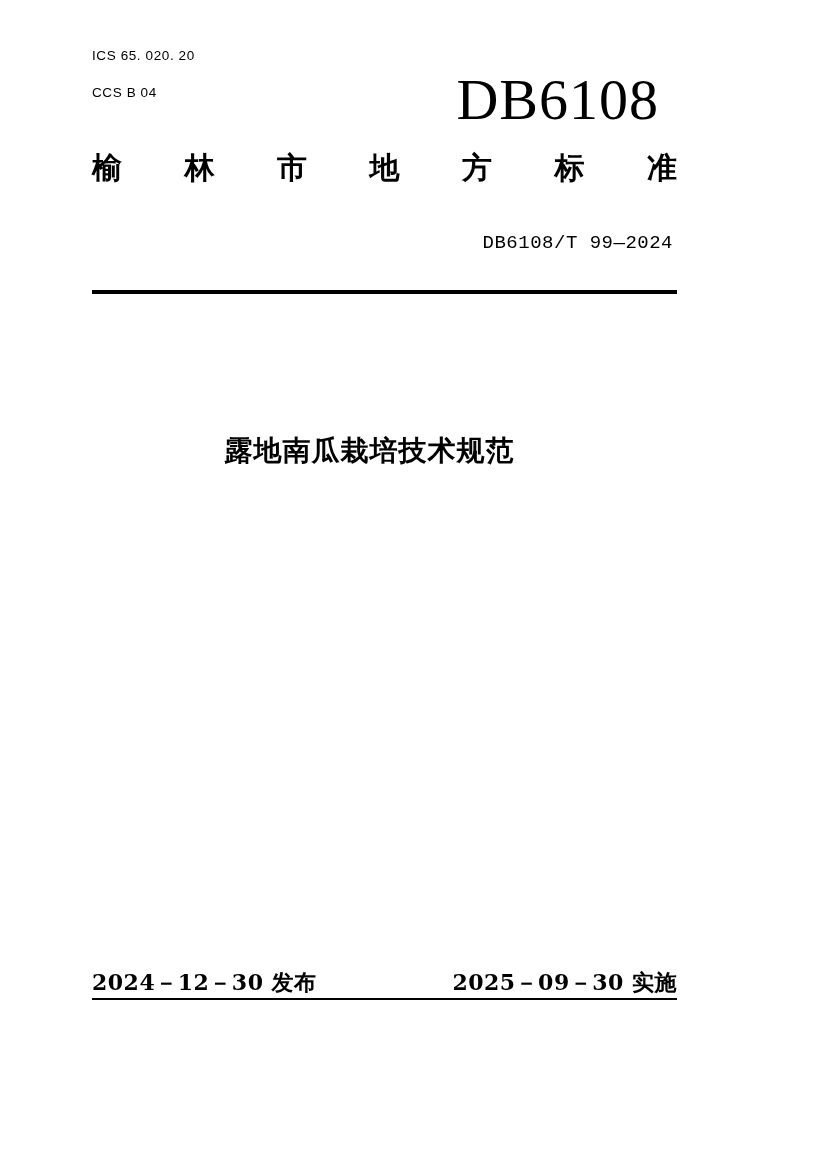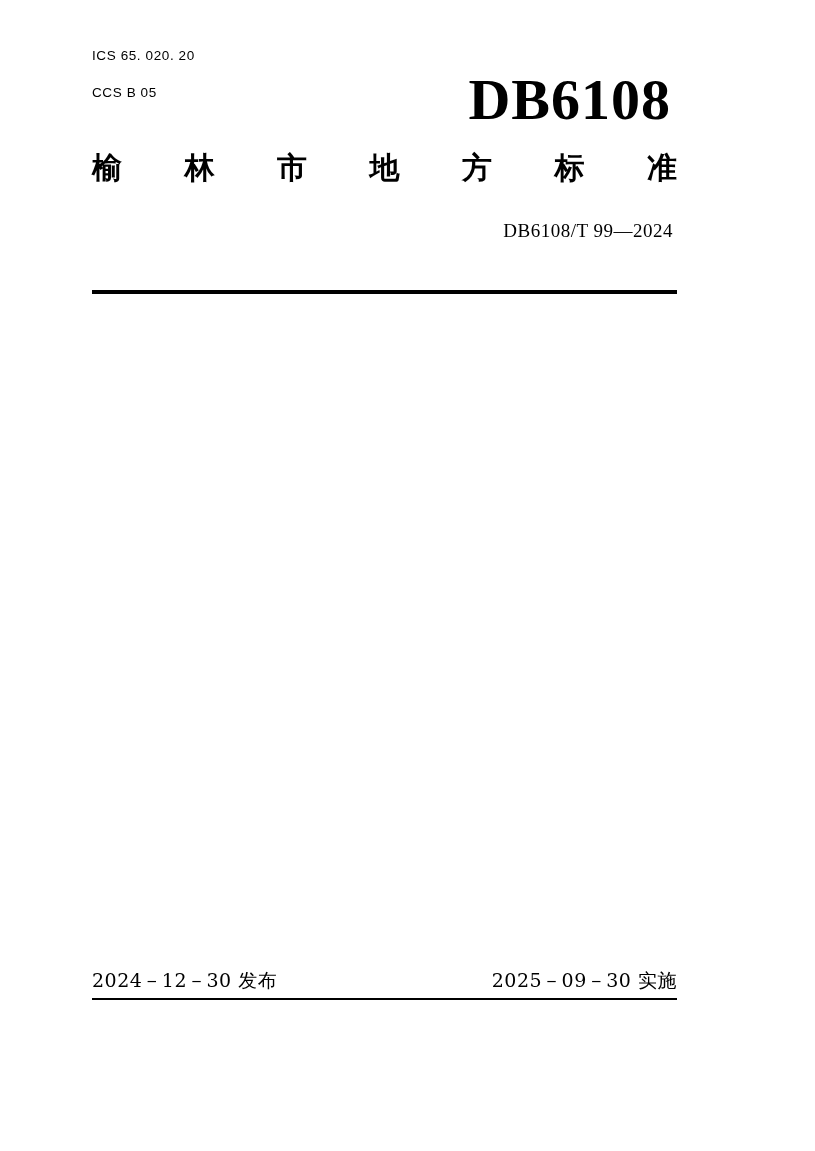--- a/index.html
+++ b/index.html
@@ -36,24 +36,24 @@
     position: absolute;
     left: 92px;
     top: 85px;
     font-family: "Liberation Sans", sans-serif;
     font-size: 13.5px;
     letter-spacing: 0.6px;
     white-space: nowrap;
   }
   .db-code {
     position: absolute;
-    right: 68px;
+    right: 80px;
     top: 66px;
     font-family: "Liberation Serif", serif;
-    font-weight: bold;
+    font-weight: normal;
     font-size: 58px;
     letter-spacing: 1px;
     white-space: nowrap;
   }
 
   .org-title {
     position: absolute;
     left: 92px;
     right: 62px;
     top: 148px;
@@ -62,22 +62,22 @@
     font-family: "DejaVu Serif", serif;
     font-weight: bold;
     font-size: 30px;
     letter-spacing: 0px;
   }
   .org-title span { display: inline-block; }
 
   .std-number {
     position: absolute;
     right: 66px;
-    top: 220px;
-    font-family: Liberation Serif, serif;
+    top: 232px;
+    font-family: Liberation Mono, monospace;
     font-size: 19px;
     letter-spacing: 0.5px;
     white-space: nowrap;
   }
 
   .rule-thick {
     position: absolute;
     left: 92px;
     right: 62px;
     top: 290px;
@@ -100,22 +100,22 @@
   
   .date-row {
     position: absolute;
     left: 92px;
     right: 62px;
     top: 968px;
     display: flex;
     justify-content: space-between;
     align-items: flex-end;
     font-family: "DejaVu Serif", serif;
-    font-weight: normal;
-    font-size: 19px;
+    font-weight: bold;
+    font-size: 22px;
     letter-spacing: 0.5px;
   }
   .rule-thin {
     position: absolute;
     left: 92px;
     right: 62px;
     top: 998px;
     border-top: 2px solid #000;
   }
 
@@ -135,37 +135,38 @@
     margin-left: 36px;
     letter-spacing: 4px;
   }
 </style>
 </head>
 <body>
 
 <div class="page">
 
   <div class="ics-line">ICS 65. 020. 20</div>
-  <div class="ccs-line">CCS B 05</div>
+  <div class="ccs-line">CCS B 04</div>
   <div class="db-code">DB6108</div>
 
   <div class="org-title">
     <span>榆</span>
     <span>林</span>
     <span>市</span>
     <span>地</span>
     <span>方</span>
     <span>标</span>
     <span>准</span>
   </div>
 
   <div class="std-number">DB6108/T 99—2024</div>
 
   <div class="rule-thick"></div>
 
+  <div class="doc-title">露地南瓜栽培技术规范</div>
 
   <div class="date-row">
     <span>2024－12－30 发布</span>
     <span>2025－09－30 实施</span>
   </div>
   <div class="rule-thin"></div>
 
 
 </div>
 

